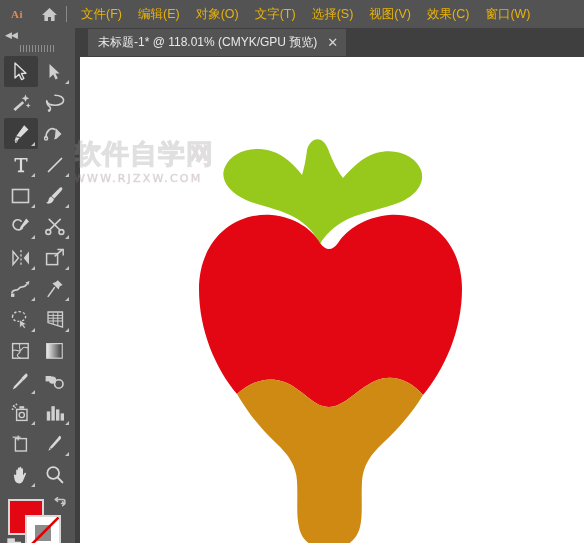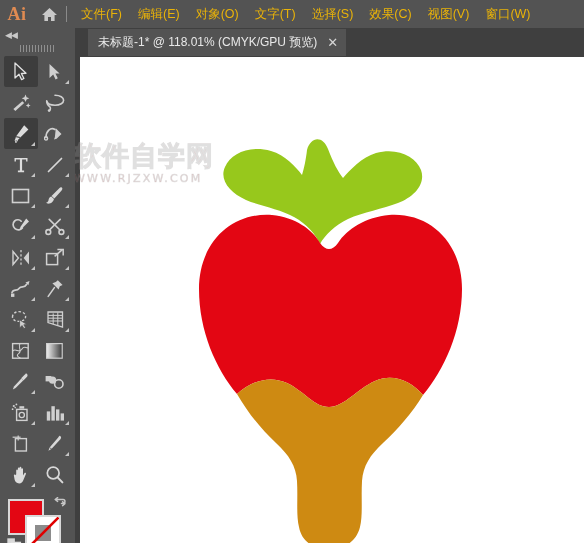--- a/index.html
+++ b/index.html
@@ -11,21 +11,21 @@
   }
   #app{position:relative;width:584px;height:543px;}
 
   
   .menubar{
     position:absolute;left:0;top:0;width:584px;height:28px;
     background:#535353;display:flex;align-items:center;
   }
   .ai-logo{
     width:34px;height:28px;display:flex;align-items:center;justify-content:center;
-    color:#e08b52;font-size:18px;font-weight:bold;letter-spacing:.5px;
+    color:#e08b52;font-size:11px;font-weight:bold;letter-spacing:.5px;
     font-family:"Liberation Serif","DejaVu Serif",serif;
   }
   .home-btn{
     width:30px;height:28px;display:flex;align-items:center;justify-content:center;
   }
   .home-btn svg{display:block;}
   .menu-sep{width:1px;height:16px;background:#8a8a8a;margin:0 6px 0 2px;}
   .menu-items{display:flex;align-items:center;height:28px;}
   .menu-item{
     color:#eab308;font-size:12.5px;padding:0 8px;line-height:28px;white-space:nowrap;
@@ -105,21 +105,21 @@
   .canvas-page{
     position:absolute;left:5px;top:1px;width:504px;height:486px;background:#ffffff;
   }
   .artboard-svg{position:absolute;left:0;top:0;}
   .watermark{
     position:absolute;left:-6px;top:84px;width:150px;height:62px;
     pointer-events:none;user-select:none;opacity:.30;
   }
   .wm-top{
     font-size:27px;color:#b91c1c;letter-spacing:1px;line-height:30px;
-    font-family:Liberation Serif, serif;font-weight:bold;
+    font-family:Liberation Mono, monospace;font-weight:bold;
     -webkit-text-stroke:1px #9a9a9a;
   }
   .wm-bot{
     font-size:11px;color:#7f1d1d;letter-spacing:2.2px;line-height:16px;
     font-family:"DejaVu Sans",sans-serif;
     -webkit-text-stroke:0.6px #9a9a9a;
   }
 </style>
 </head>
 <body>
@@ -133,22 +133,22 @@
         <path d="M8.5 1 L16 8 L13.6 8 L13.6 14 L10 14 L10 10 L7 10 L7 14 L3.4 14 L3.4 8 L1 8 Z" fill="#c9c9c9"></path>
       </svg>
     </div>
     <div class="menu-sep"></div>
     <div class="menu-items">
       <div class="menu-item">文件(F)</div>
       <div class="menu-item">编辑(E)</div>
       <div class="menu-item">对象(O)</div>
       <div class="menu-item">文字(T)</div>
       <div class="menu-item">选择(S)</div>
+      <div class="menu-item">视图(V)</div>
       <div class="menu-item">效果(C)</div>
-      <div class="menu-item">视图(V)</div>
       <div class="menu-item">窗口(W)</div>
     </div>
   </div>
 
   <div class="tabbar">
     <div class="doc-tab">
       <span class="doc-tab-title">未标题-1* @ 118.01% (CMYK/GPU 预览)</span>
       <span class="doc-tab-close">✕</span>
     </div>
   </div>

